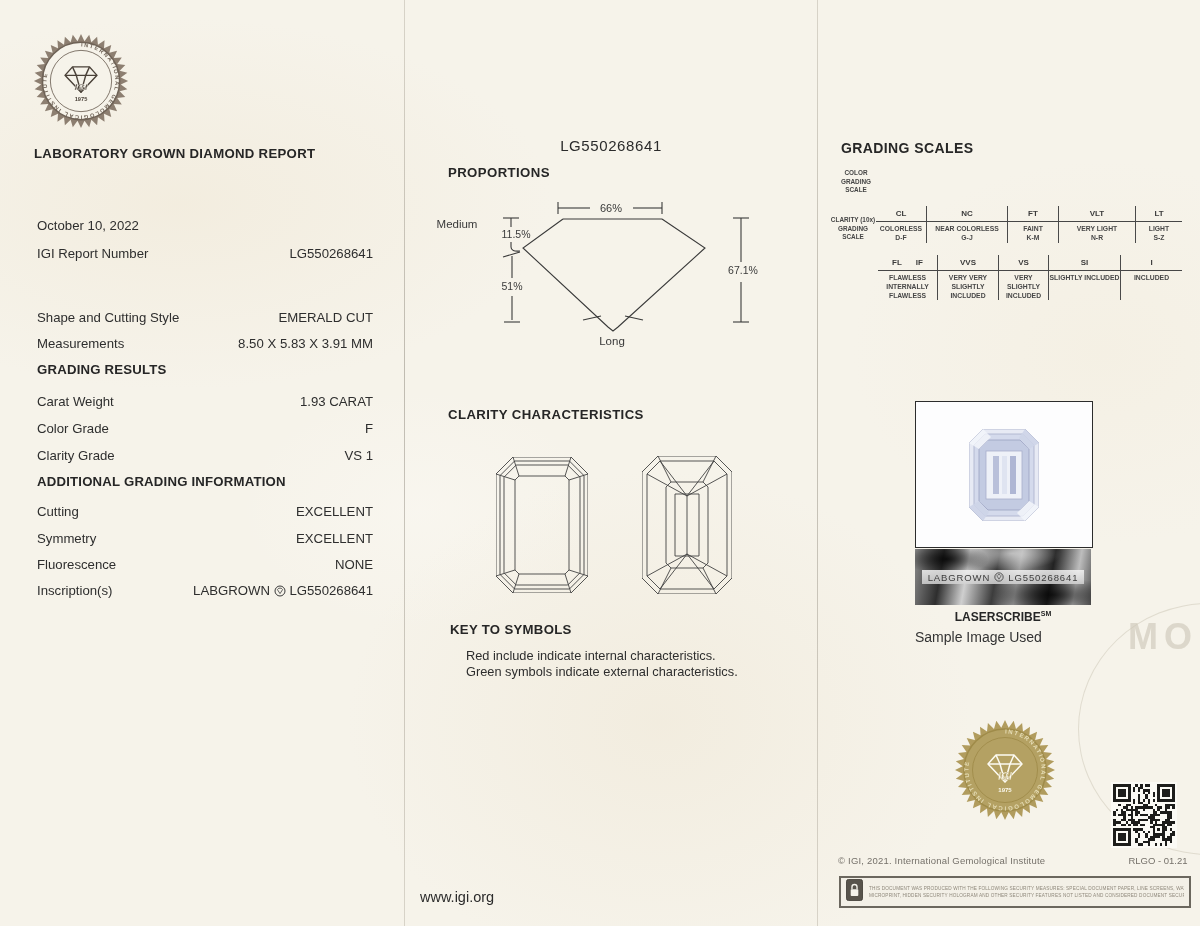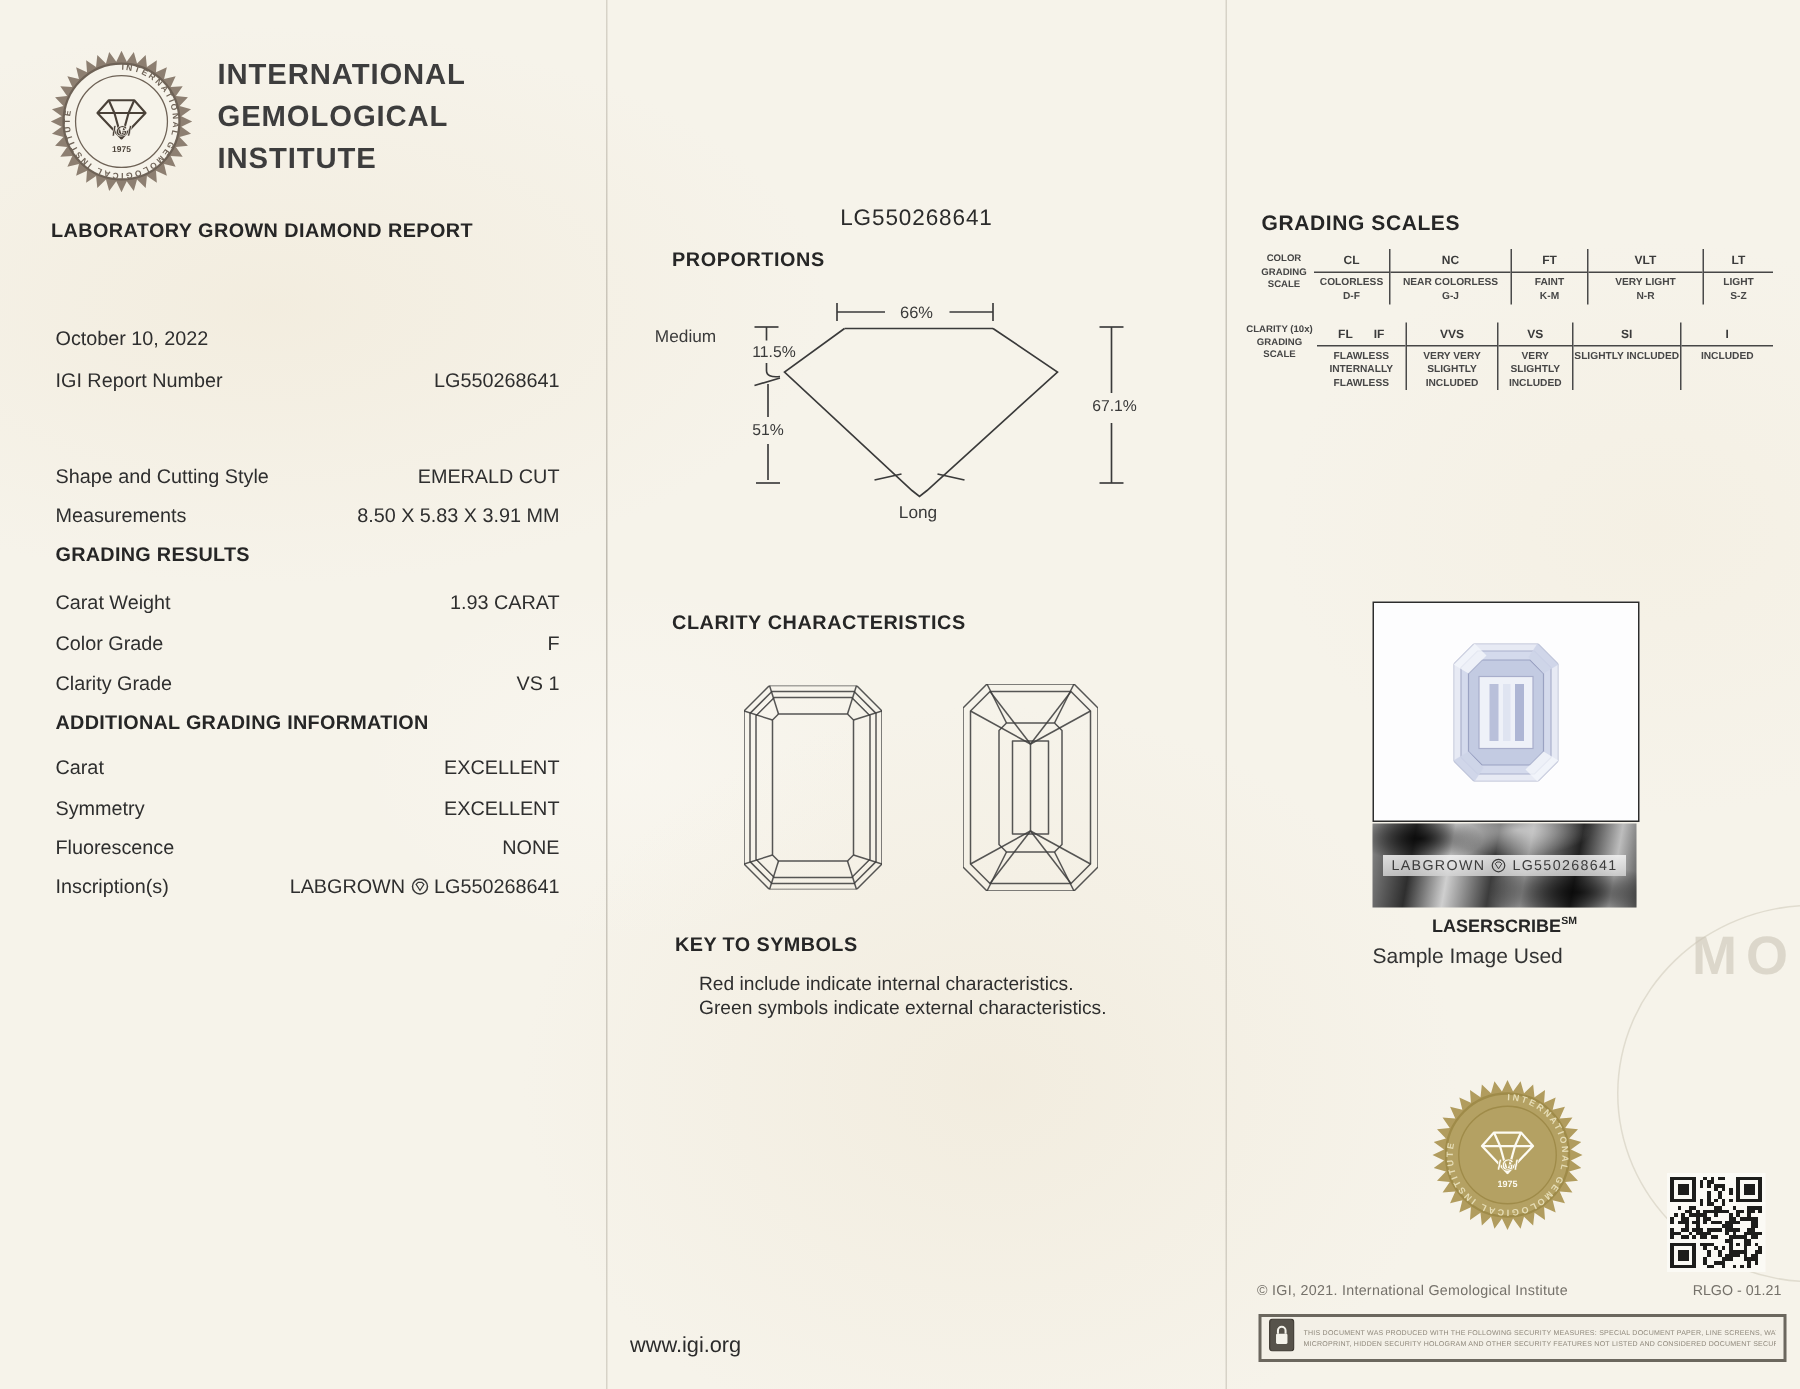--- a/index.html
+++ b/index.html
@@ -21,21 +21,21 @@
   .row .lab{white-space:nowrap;}
   .row .val{text-align:right;max-width:185px;}
   .title-line{font-size:19.5px;font-weight:bold;letter-spacing:.6px;line-height:28px;color:#3d3d3d;}
   .sec-head{font-size:13.2px;font-weight:bold;letter-spacing:.2px;color:#262626;}
   svg text{font-family:"Liberation Sans",sans-serif;}
   .diagram line,.diagram path,.diagram polygon,.diagram polyline{stroke:#3a3a3a;fill:none;stroke-width:1.1;}
   .diagram text{fill:#3a3a3a;}
   .stone path,.stone line{stroke:#3f3f3f;fill:none;stroke-width:1;stroke-linejoin:round;opacity:.88;}
   
   .scale{position:absolute;display:flex;}
-  .scol{box-sizing:border-box;}
+  .scol{box-sizing:border-box;margin-top:40px;}
   .scol + .scol{border-left:1.3px solid #4a4a4a;}
   .scode{height:15px;display:flex;align-items:center;justify-content:center;gap:14px;
     font-size:8px;font-weight:bold;color:#3b3b3b;border-bottom:1.7px solid #464646;}
   .sname{padding-top:3px;font-size:6.8px;font-weight:bold;color:#474747;text-align:center;line-height:1.3;}
   .slabel{position:absolute;font-size:6.4px;font-weight:bold;color:#454545;text-align:center;line-height:1.35;}
   
   .photo-box{position:absolute;left:915px;top:401px;width:176px;height:145px;background:#fdfdfe;
     border:1.5px solid #2c2c2c;display:flex;align-items:center;justify-content:center;}
   .laser{position:absolute;left:915px;top:549px;width:176px;height:56px;
     background:
@@ -78,25 +78,20 @@
           <line x1="-17" y1="-6" x2="17" y2="-6"></line>
           <line x1="-9" y1="-15" x2="-5" y2="-6"></line>
           <line x1="9" y1="-15" x2="5" y2="-6"></line>
           <line x1="-5" y1="-6" x2="0" y2="12"></line>
           <line x1="5" y1="-6" x2="0" y2="12"></line>
         </g>
         <text y="10" text-anchor="middle" font-size="10.5" font-weight="bold" font-style="italic" fill="#4a4138" stroke="#f6f3ea" stroke-width="0.4">IGI</text>
         <text y="21.5" text-anchor="middle" font-size="6" font-weight="bold" fill="#4a4138">1975</text>
       </svg></div>
 
-  <div class="abs" style="left:145px;top:36px">
-    <div class="title-line">INTERNATIONAL</div>
-    <div class="title-line">GEMOLOGICAL</div>
-    <div class="title-line">INSTITUTE</div>
-  </div>
 
   <div class="abs sec-head" style="left:34px;top:146px;letter-spacing:.3px">LABORATORY GROWN DIAMOND REPORT</div>
 
   <div class="row" style="top:218px">
     <span class="lab">October 10, 2022</span>
   </div>
 
   <div class="row" style="top:246px">
     <span class="lab">IGI Report Number</span>
     <span class="val">LG550268641</span>
@@ -121,21 +116,21 @@
     <span class="val">F</span>
   </div>
   <div class="row" style="top:448px">
     <span class="lab">Clarity Grade</span>
     <span class="val">VS 1</span>
   </div>
 
   <div class="abs sec-head" style="left:37px;top:474px">ADDITIONAL GRADING INFORMATION</div>
 
   <div class="row" style="top:504px">
-    <span class="lab">Carat</span>
+    <span class="lab">Cutting</span>
     <span class="val">EXCELLENT</span>
   </div>
   <div class="row" style="top:531px">
     <span class="lab">Symmetry</span>
     <span class="val">EXCELLENT</span>
   </div>
   <div class="row" style="top:557px">
     <span class="lab">Fluorescence</span>
     <span class="val">NONE</span>
   </div>

